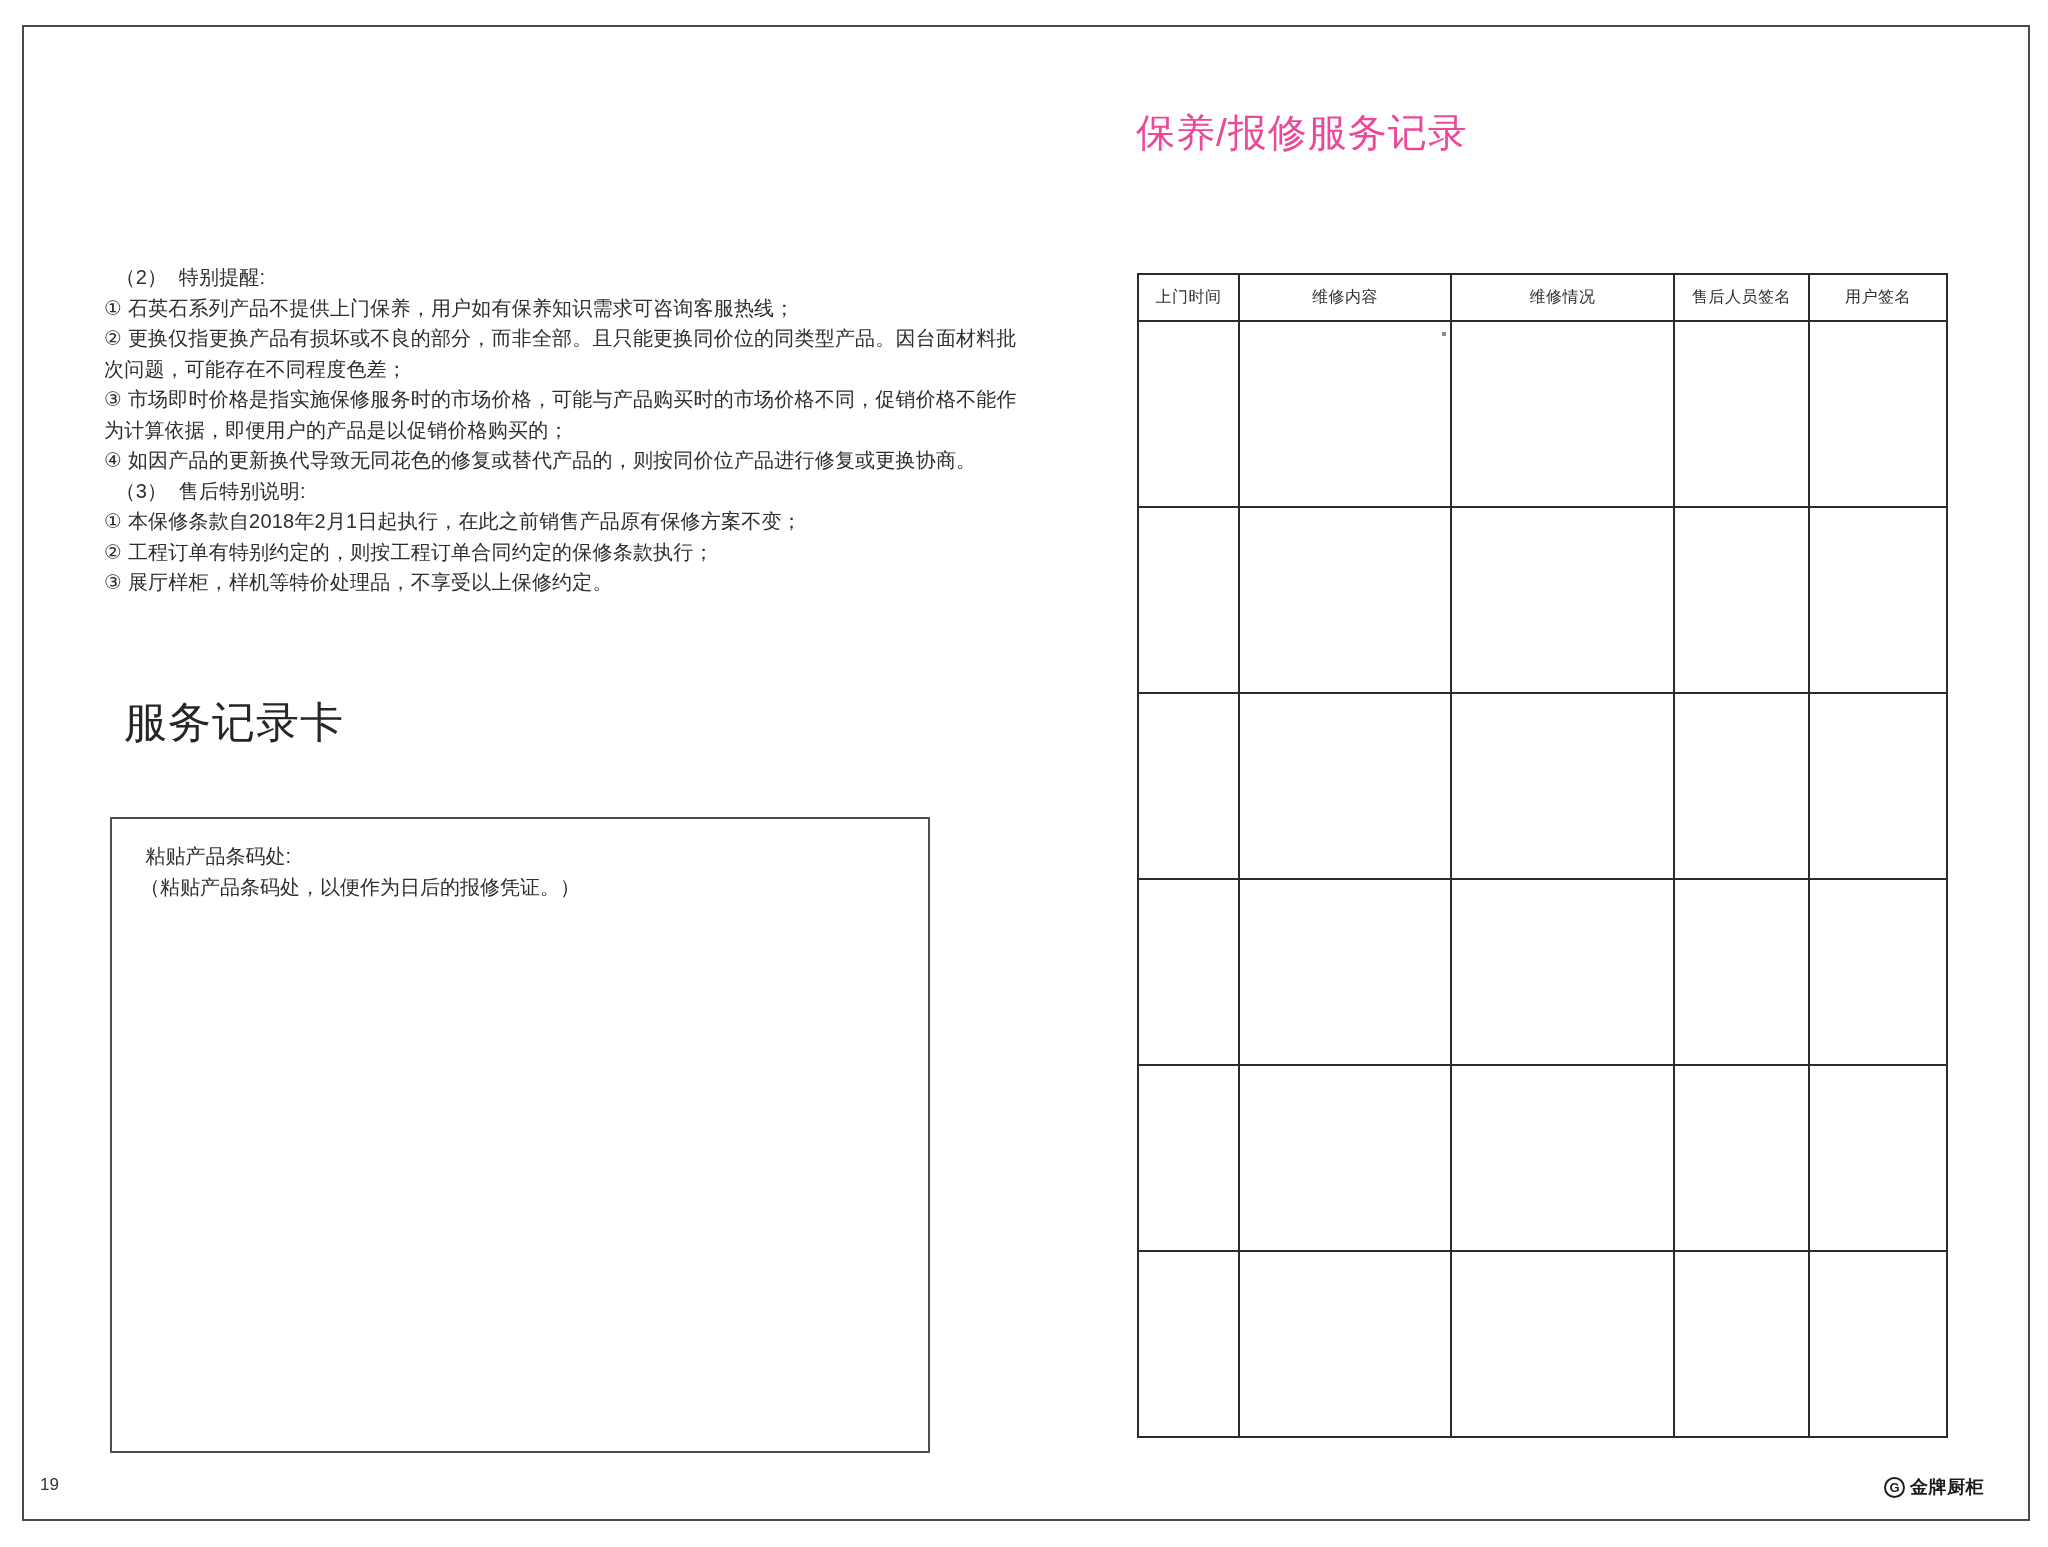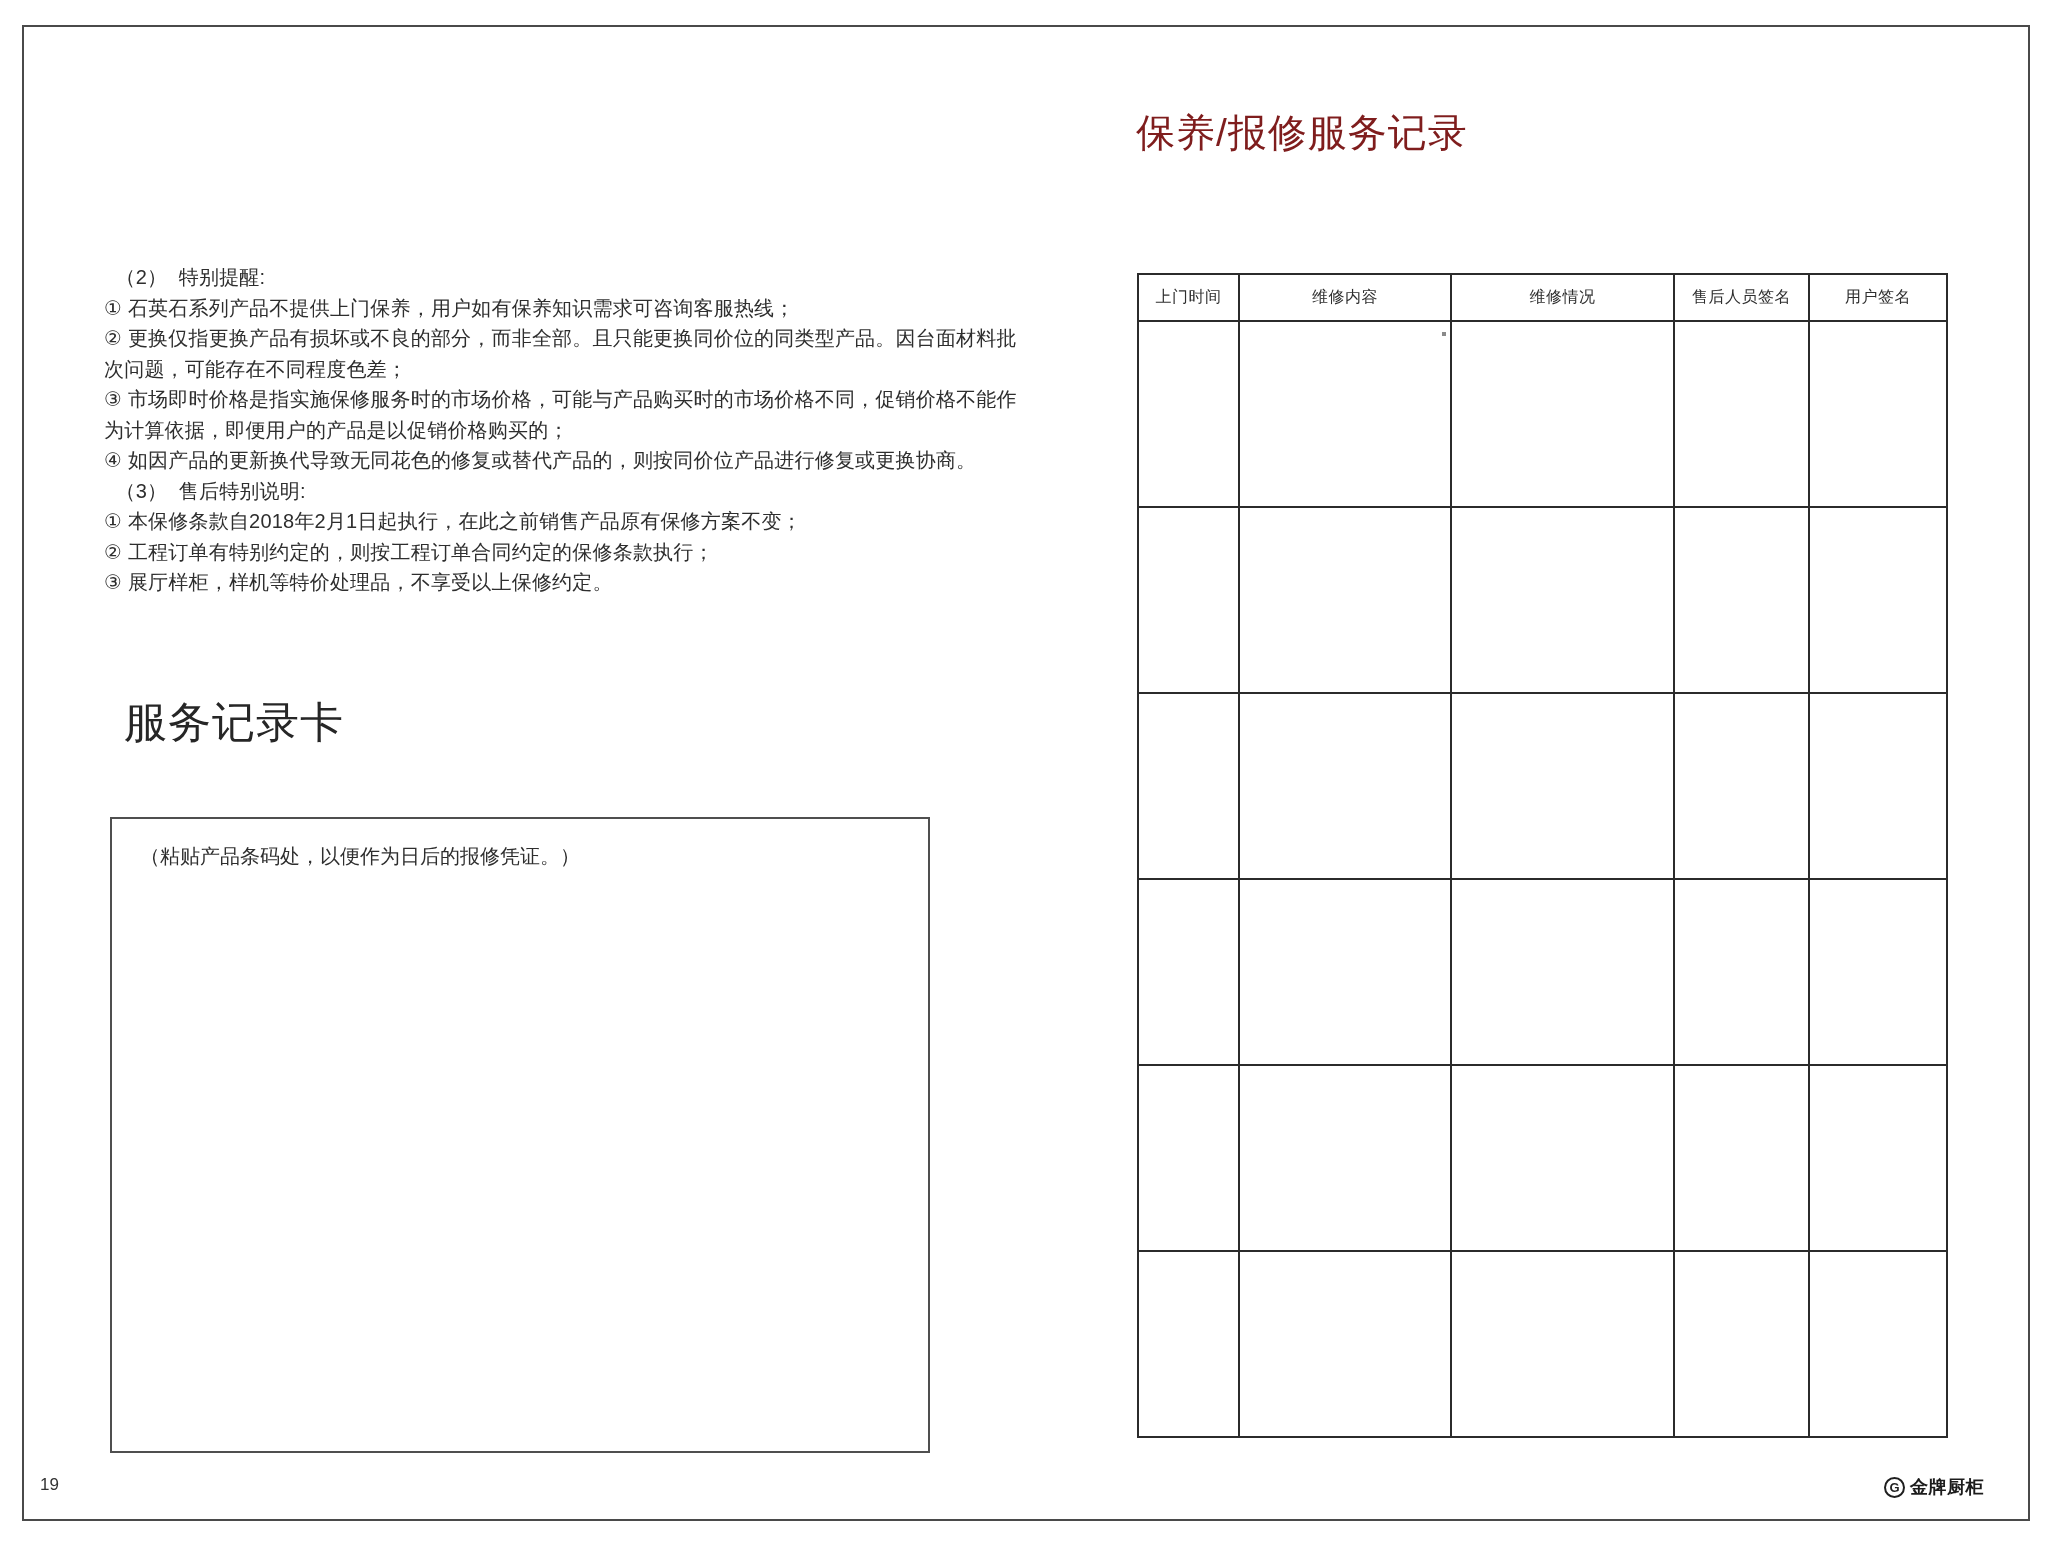--- a/index.html
+++ b/index.html
@@ -54,21 +54,21 @@
     line-height: 31px;
     white-space: pre;
     color: #2e2e2e;
   }
   
   .right-title {
     position: absolute;
     left: 1136px; top: 106px;
     font-size: 39px;
     font-weight: 400;
-    color: #7f1d1d;
+    color: #ec4899;
     letter-spacing: 1px;
     white-space: nowrap;
   }
   .service-table {
     position: absolute;
     left: 1137px; top: 273px;
     width: 811px;
     border-collapse: collapse;
     table-layout: fixed;
     background: #ffffff;
@@ -142,20 +142,21 @@
   <div class="note-line">④ 如因产品的更新换代导致无同花色的修复或替代产品的，则按同价位产品进行修复或更换协商。</div>
   <div class="note-line">  （3）  售后特别说明:</div>
   <div class="note-line">① 本保修条款自2018年2月1日起执行，在此之前销售产品原有保修方案不变；</div>
   <div class="note-line">② 工程订单有特别约定的，则按工程订单合同约定的保修条款执行；</div>
   <div class="note-line">③ 展厅样柜，样机等特价处理品，不享受以上保修约定。</div>
 </div>
 
 <h2 class="left-title">服务记录卡</h2>
 
 <div class="barcode-box">
+  <div class="box-line"> 粘贴产品条码处:</div>
   <div class="box-line">（粘贴产品条码处，以便作为日后的报修凭证。）</div>
 </div>
 
 <h1 class="right-title">保养/报修服务记录</h1>
 
 <table class="service-table">
   <colgroup>
     <col style="width:101px">
     <col style="width:212px">
     <col style="width:223px">

